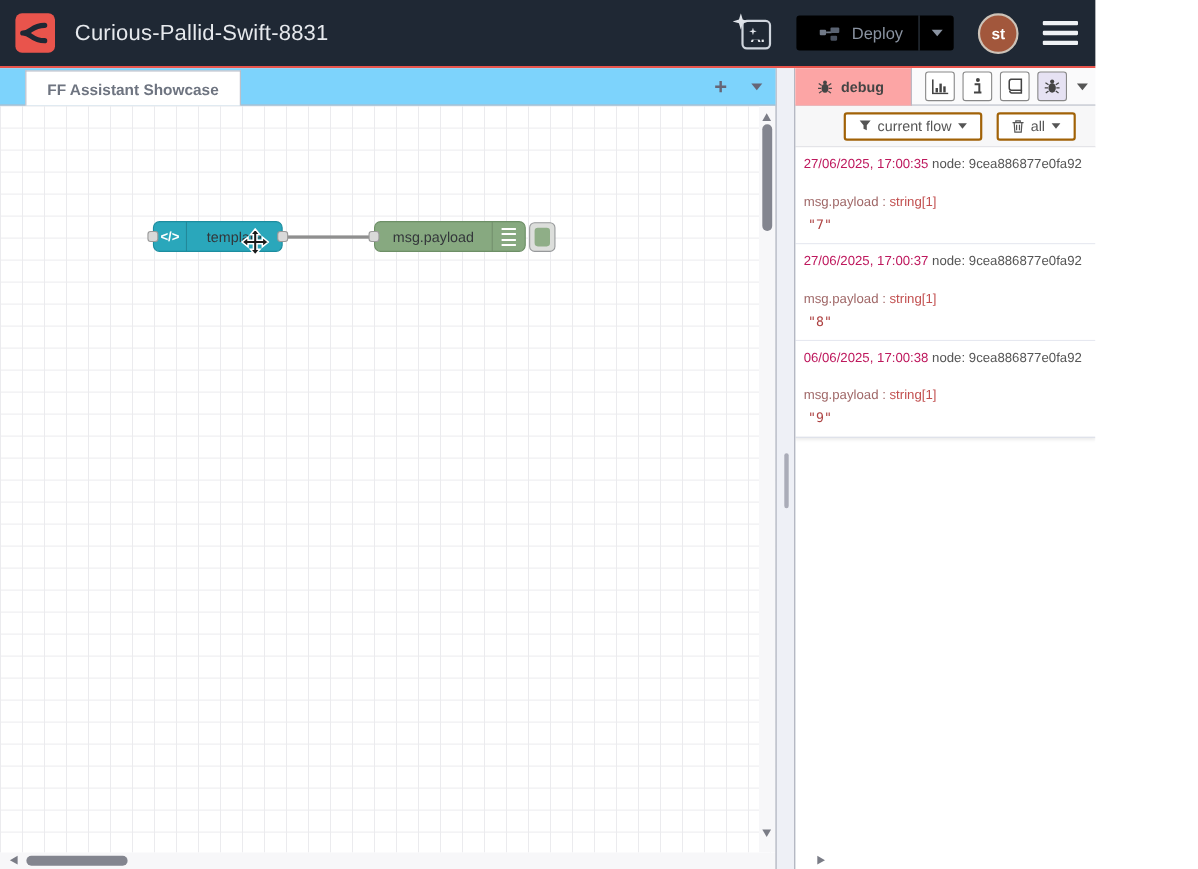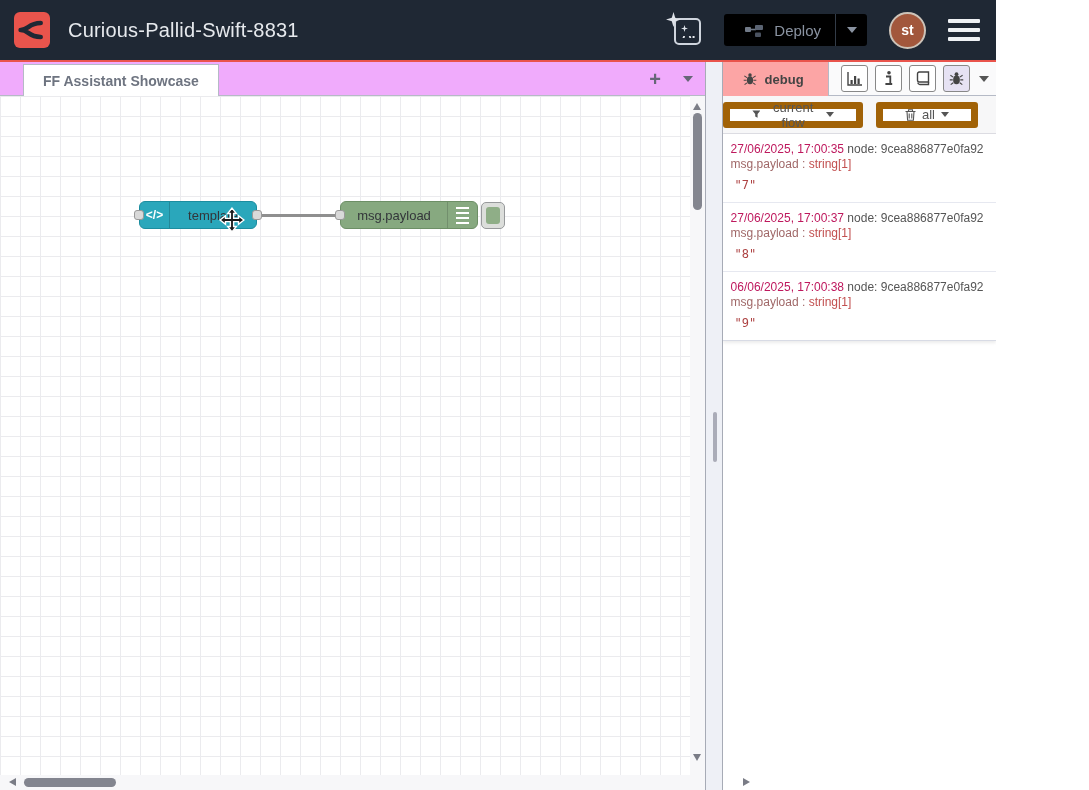--- a/index.html
+++ b/index.html
@@ -52,21 +52,21 @@
   .hamburger { width:34px; display:flex; flex-direction:column; gap:5px; cursor:pointer; padding-right:2px; }
   .hamburger .bar { height:4px; background:#eef1f4; border-radius:1px; }
 
   .red-line { height:2px; background:#e9544c; }
 
   
   .main { display:flex; height:728px; }
   .canvas-col { width:771px; display:flex; flex-direction:column; }
 
   
-  .tabbar { height:34px; position:relative; background:#f0abfc; border-bottom:1px solid #b5bac6; z-index:2; }
+  .tabbar { height:34px; position:relative; background:#7dd3fc; border-bottom:1px solid #b5bac6; z-index:2; }
   .ws-tab {
     position:absolute; left:23px; top:2px; height:32px; background:#fff;
     border:1px solid #b5bac6; border-bottom:none; padding:0 19px;
     display:flex; align-items:center; font-weight:bold; font-size:14px; color:#6e7480;
     cursor:pointer;
   }
   .tab-actions { position:absolute; right:12px; top:0; height:34px; display:flex; align-items:center; gap:22px; }
   .plus-btn { font-size:20px; font-weight:bold; color:#667; line-height:1; cursor:pointer; }
   .tab-caret { width:0;height:0;border-left:5px solid transparent;border-right:5px solid transparent;border-top:6px solid #667; cursor:pointer; }
 
@@ -137,33 +137,33 @@
     display:flex; align-items:center; justify-content:center; cursor:pointer; padding:0;
   }
   .sicon-btn.hl { background:#e6e2f3; }
   .sicons-caret { position:absolute; right:7px; top:14px; width:0;height:0; border-left:5px solid transparent; border-right:5px solid transparent; border-top:6px solid #555; cursor:pointer; }
 
   .filterbar {
     height:38px; background:#f7f7f8; border-bottom:1px solid #dcdce2;
     display:flex; align-items:center; justify-content:flex-end; gap:13px; padding-right:18px;
   }
   .fbtn {
-    height:26px; background:#fff; border:7px solid #a16207; border-radius:3px;
+    height:26px; background:#fff; border:2px solid #a16207; border-radius:3px;
     color:#555; font-size:13px; display:flex; align-items:center; gap:6px;
-    padding:0 22px; cursor:pointer; font-family:inherit;
+    padding:0 12px; cursor:pointer; font-family:inherit;
   }
   .fbtn .caret { width:0;height:0;border-left:4px solid transparent;border-right:4px solid transparent;border-top:5px solid #555; }
 
   .msg-area { flex:1; background:#fff; overflow:hidden; }
   .msg-list { border-bottom:1px solid #d8dbe5; box-shadow:0 2px 3px rgba(0,0,0,.08); }
   .msg { padding:8px 8px 10px; border-bottom:1px solid #e6e8f0; font-size:12px; cursor:pointer; }
   .msg:last-child { border-bottom:none; }
   .msg-meta .ts { color:#be185d; }
   .msg-meta .nodeid { color:#555; }
-  .msg-path { margin-top:1px; }
+  .msg-path { margin-top:20px; }
   .msg-path .prop { color:#a06868; }
   .msg-path .sep { color:#a06868; white-space:pre; }
   .msg-path .mtype { color:#c25050; }
   .msg-value { margin-top:7px; padding-left:4px; color:#ad4242; font-family:"DejaVu Sans Mono", monospace; }
 </style>
 </head>
 <body>
 
 <div class="app">
 

